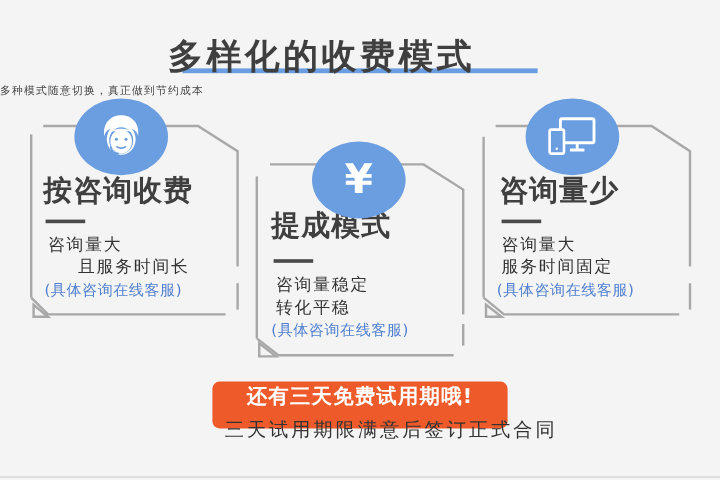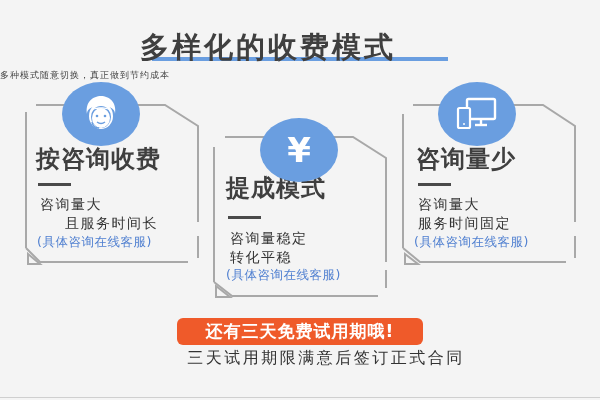--- a/index.html
+++ b/index.html
@@ -9,21 +9,21 @@
   .title{left:0;width:536px;top:28px;text-align:center;font-size:29px;font-weight:bold;color:#3f3f3f;letter-spacing:3px;z-index:2;}
   .title-bar{left:152px;top:57px;width:296px;height:4px;background:#6a9ee0;z-index:1;}
   .subtitle{left:0;width:524px;top:69px;text-align:left;font-size:9px;color:#444;letter-spacing:1px;}
   .frame{position:absolute;left:0;top:0;width:600px;height:400px;z-index:0;}
   .circle{position:absolute;width:78px;height:64px;border-radius:50%;background:#6a9ee0;z-index:2;
      display:flex;align-items:center;justify-content:center;}
   .card-title{position:absolute;font-size:24px;font-weight:bold;color:#3f3f3f;letter-spacing:1px;}
   .card-dash{position:absolute;width:33px;height:3px;background:#4a4a4a;}
   .card-line{position:absolute;font-size:14px;color:#333;letter-spacing:1.5px;line-height:20px;}
   .card-note{position:absolute;font-size:12.5px;color:#4f7fd0;letter-spacing:0.5px;}
-  .promo{left:177px;top:318px;width:246px;height:27px;border-radius:6px;background:#ef5a2a;color:#fff;
+  .promo{left:177px;top:318px;width:246px;height:39px;border-radius:6px;background:#ef5a2a;color:#fff;
      font-size:17px;font-weight:bold;text-align:center;line-height:27px;letter-spacing:1px;}
   .promo-sub{left:0;width:600px;top:348px;text-align:center;font-size:16px;color:#333;letter-spacing:2.5px;padding-left:26px;}
   .bottom-rule{left:0;top:397px;width:600px;height:1px;background:#cfcfcf;}
 </style>
 </head>
 <body>
 
 <div class="abs title">多样化的收费模式</div>
 <div class="abs title-bar"></div>
 <div class="abs subtitle">多种模式随意切换，真正做到节约成本</div>

